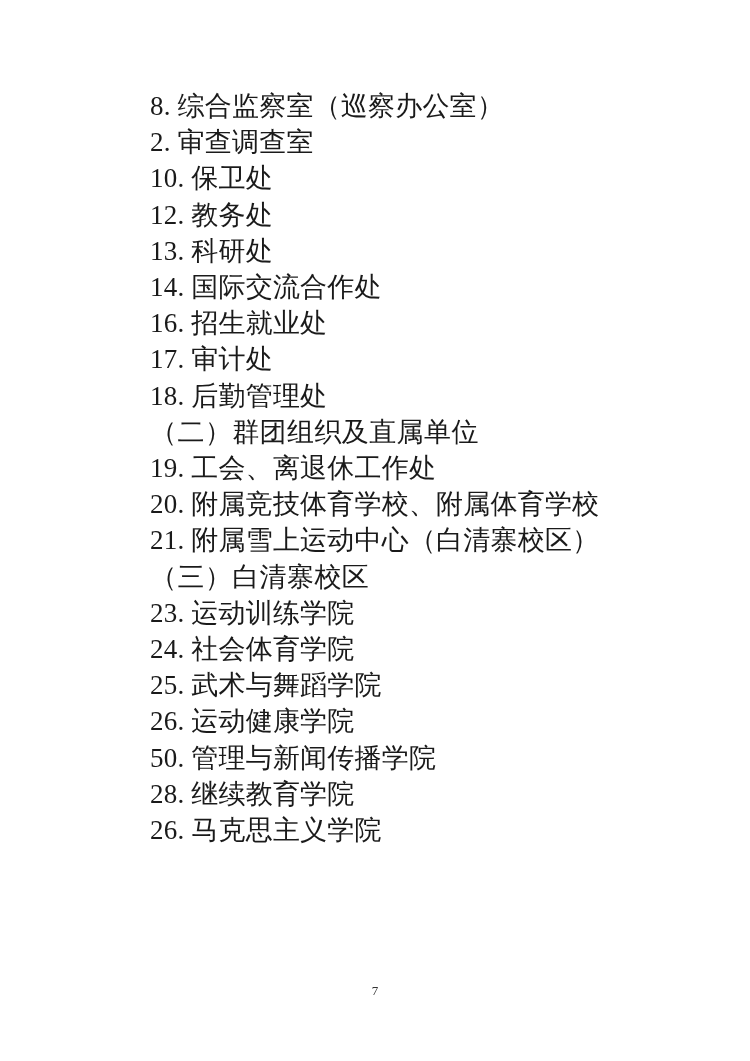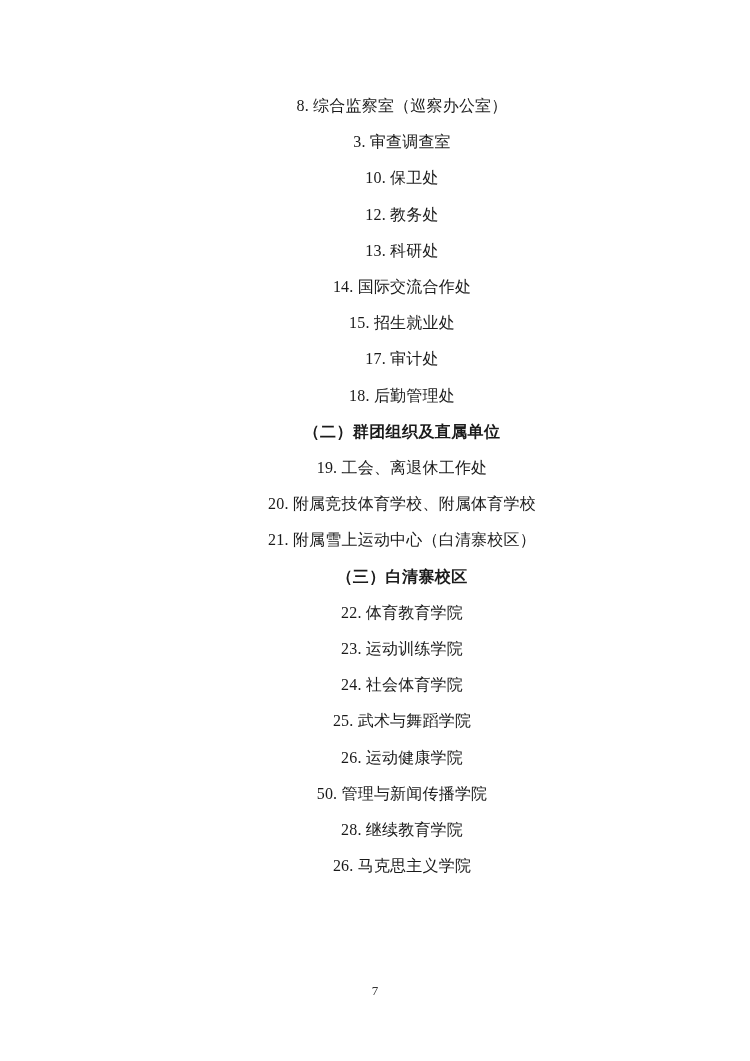--- a/index.html
+++ b/index.html
@@ -16,63 +16,61 @@
     overflow: hidden;
   }
   .page {
     width: 750px;
     height: 1061px;
     box-sizing: border-box;
     padding: 88px 96px 0 150px;
     position: relative;
   }
   .line {
-    font-size: 16px;
+    font-size: 27px;
     line-height: 36.2px;
     white-space: nowrap;
     letter-spacing: 0.2px;
-    text-align: center;
   }
   .line.heading {
-    font-weight: 700;
+    font-weight: 400;
     letter-spacing: 0.4px;
   }
   .page-number {
     position: absolute;
     left: 0;
     right: 0;
     bottom: 62px;
     text-align: center;
     font-size: 13px;
     color: #333;
     font-family: "Liberation Serif", "DejaVu Serif", serif;
   }
 </style>
 </head>
 <body>
 
 <div class="page">
 
   <div class="line">8. 综合监察室（巡察办公室）</div>
-  <div class="line">3. 审查调查室</div>
+  <div class="line">2. 审查调查室</div>
   <div class="line">10. 保卫处</div>
   <div class="line">12. 教务处</div>
   <div class="line">13. 科研处</div>
   <div class="line">14. 国际交流合作处</div>
-  <div class="line">15. 招生就业处</div>
+  <div class="line">16. 招生就业处</div>
   <div class="line">17. 审计处</div>
   <div class="line">18. 后勤管理处</div>
 
   <div class="line heading">（二）群团组织及直属单位</div>
   <div class="line">19. 工会、离退休工作处</div>
   <div class="line">20. 附属竞技体育学校、附属体育学校</div>
   <div class="line">21. 附属雪上运动中心（白清寨校区）</div>
 
   <div class="line heading">（三）白清寨校区</div>
-  <div class="line">22. 体育教育学院</div>
   <div class="line">23. 运动训练学院</div>
   <div class="line">24. 社会体育学院</div>
   <div class="line">25. 武术与舞蹈学院</div>
   <div class="line">26. 运动健康学院</div>
   <div class="line">50. 管理与新闻传播学院</div>
   <div class="line">28. 继续教育学院</div>
   <div class="line">26. 马克思主义学院</div>
 
   <div class="page-number">7</div>
 </div>

